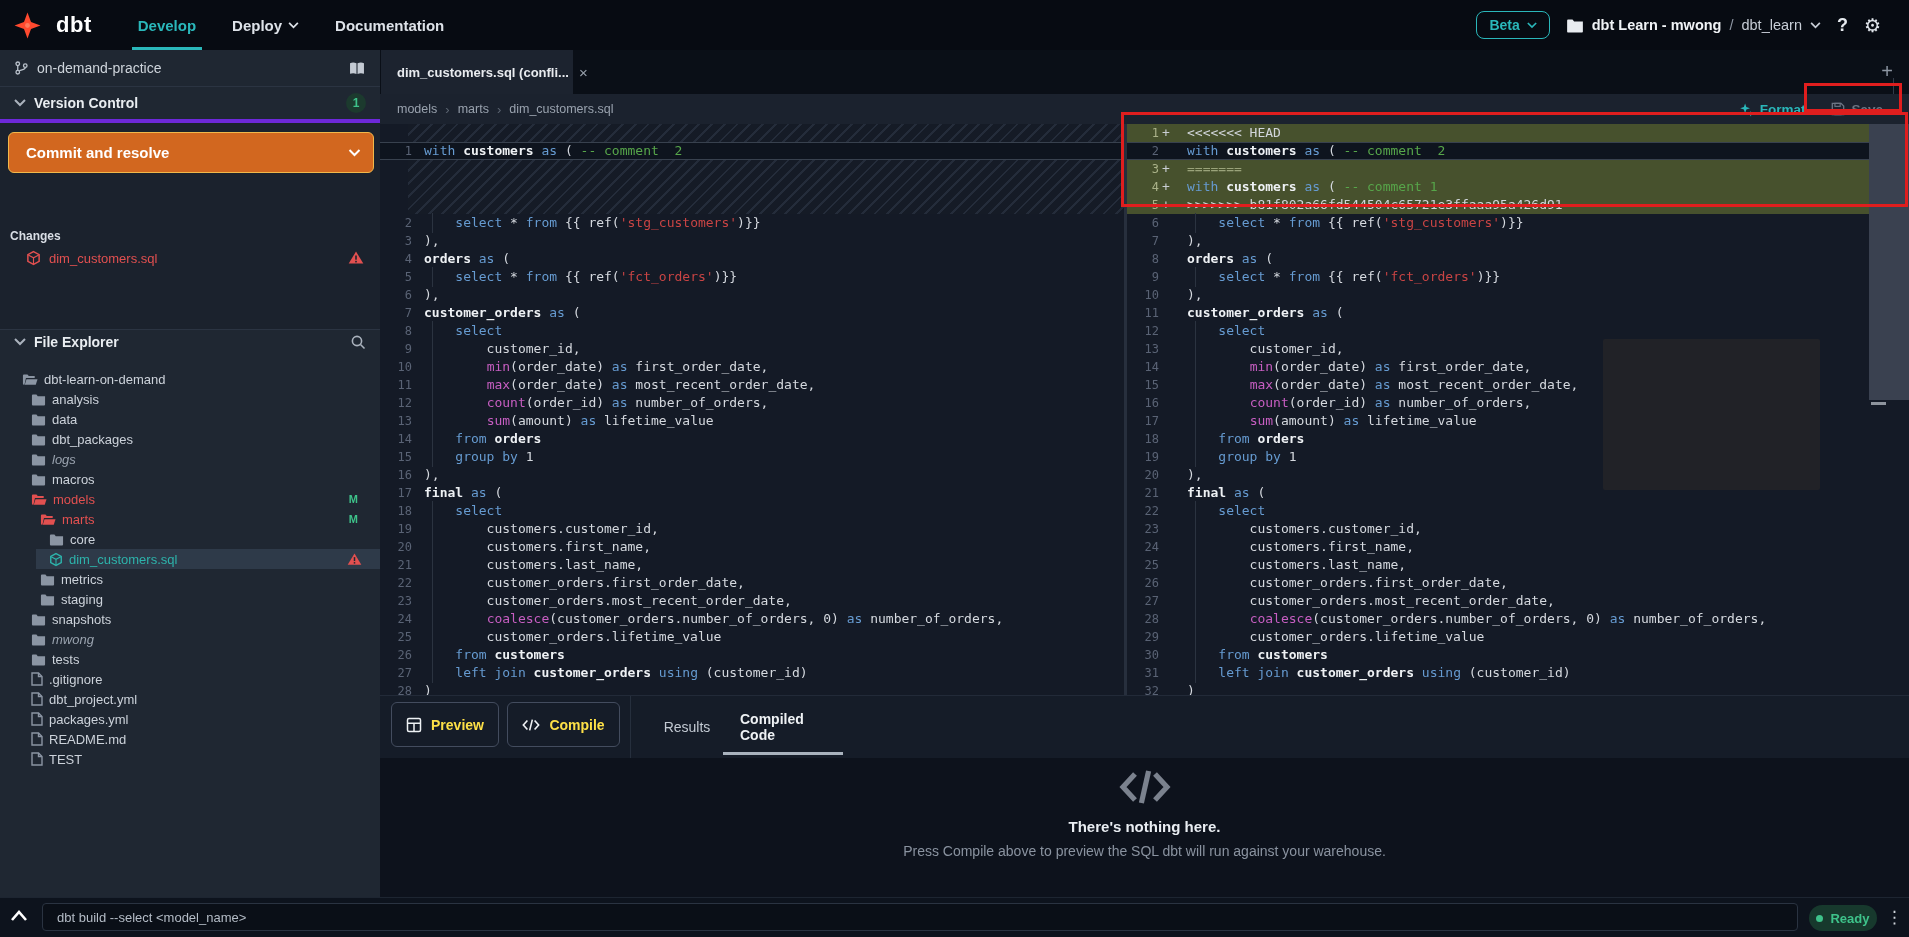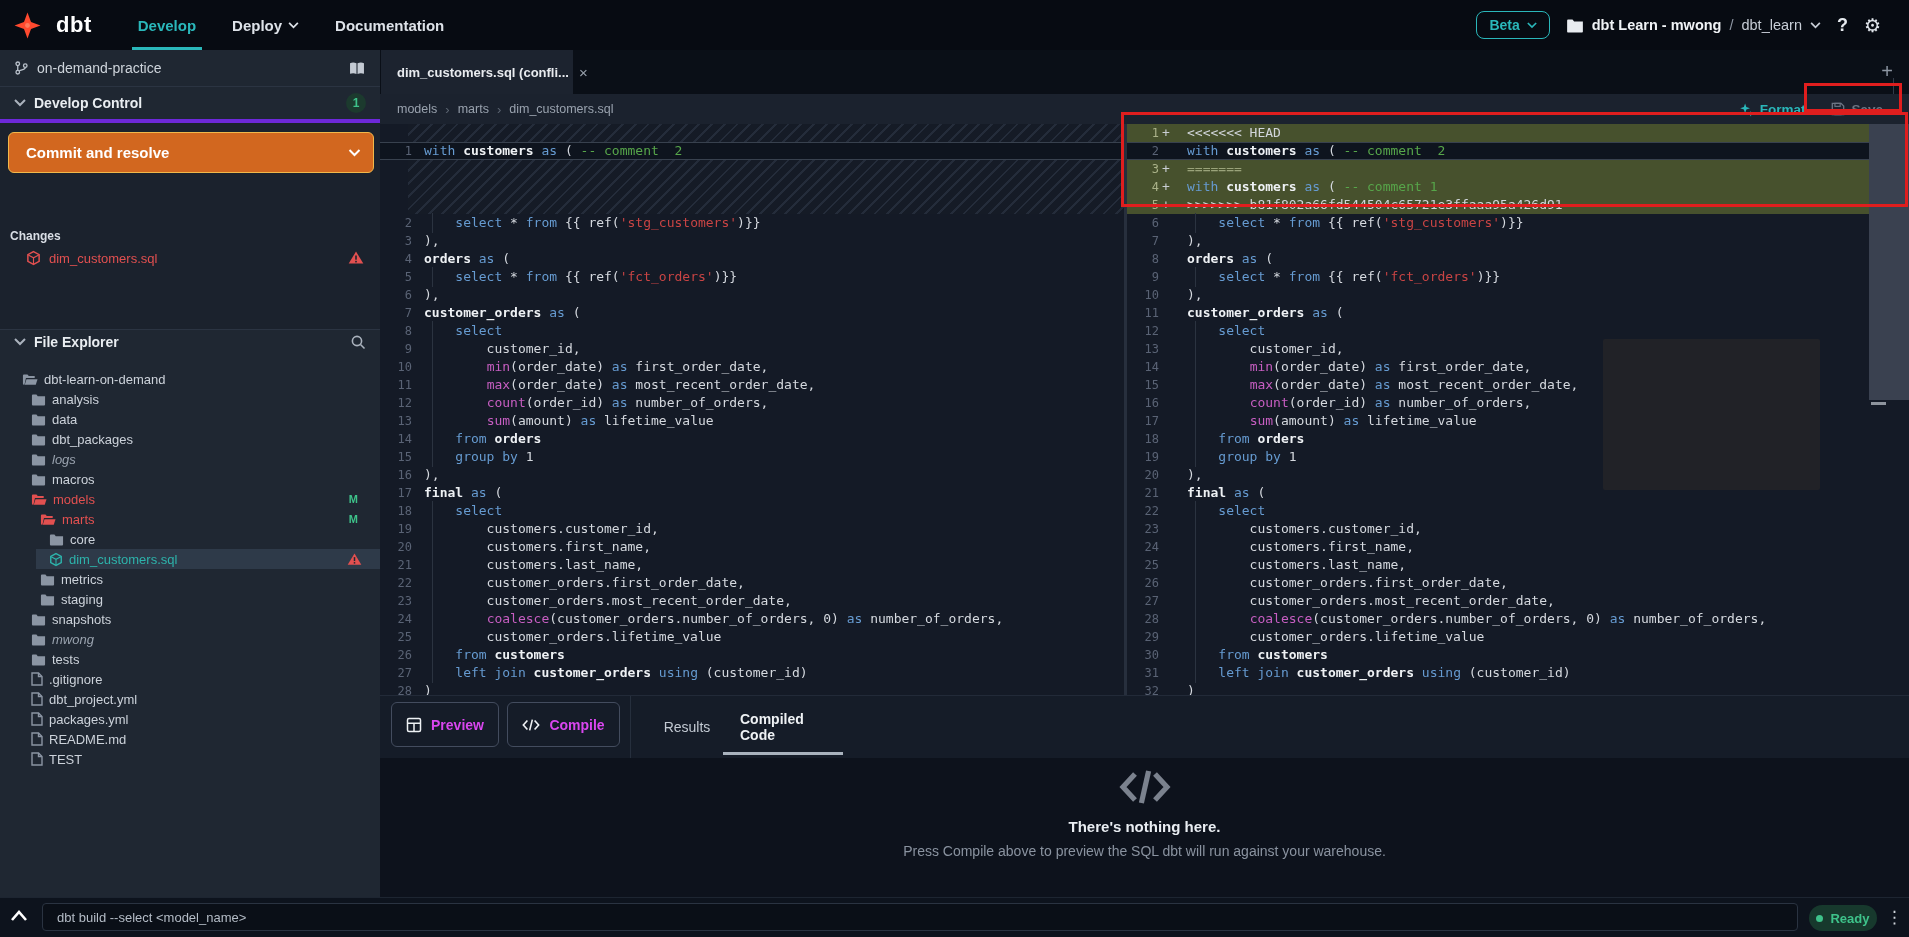--- a/index.html
+++ b/index.html
@@ -96,21 +96,21 @@
   .cm{color:#d2d6dc;}
   .cm.eq{color:#9aa37a;}
 
   #scrollbar-thumb{left:1869px;top:124px;width:40px;height:276px;background:#3a4150;z-index:6;}
   #scroll-marker{left:1871px;top:402px;width:15px;height:3px;background:#8e949d;z-index:6;}
   #redacted-overlay{left:1603px;top:339px;width:217px;height:151px;background:#212227;border-radius:2px;z-index:8;}
 
   
   #btoolbar{left:380px;top:695px;width:1529px;height:63px;background:#151c28;border-top:1px solid #222a38;box-sizing:border-box;}
   .tool-btn{position:absolute;top:6px;height:43px;border:1px solid #434c5e;border-radius:6px;display:flex;align-items:center;justify-content:center;
-            gap:9px;color:#d946ef;font-size:14px;font-weight:bold;cursor:pointer;background:transparent;}
+            gap:9px;color:#fde047;font-size:14px;font-weight:bold;cursor:pointer;background:transparent;}
   #preview-btn{left:11px;width:106px;}
   #compile-btn{left:127px;width:111px;}
   #btool-divider{position:absolute;left:250px;top:0;width:1px;height:62px;background:#262f3d;}
   .panel-tab{position:absolute;top:0;height:62px;display:flex;align-items:center;font-size:14px;color:#c3cad3;cursor:pointer;}
   #tab-results{left:285px;width:44px;justify-content:center;}
   #tab-compiled{left:360px;width:90px;justify-content:center;color:#eef1f4;font-weight:bold;}
   #compiled-underline{position:absolute;left:343px;top:56px;width:120px;height:3px;background:#a9b2bd;}
 
   #results-panel{left:380px;top:758px;width:1529px;height:139px;background:#0d121c;}
   #empty-state{position:absolute;left:0;top:10px;width:100%;text-align:center;}
@@ -191,21 +191,21 @@
     <span id="branch-label">on-demand-practice</span>
     <svg style="position:absolute;right:14px" width="18" height="15" viewBox="0 0 16 14">
       <path d="M1.5 2c2-.9 4-.9 6 .2v10c-2-1.1-4-1.1-6-.2zM14.5 2c-2-.9-4-.9-6 .2v10c2-1.1 4-1.1 6-.2z" fill="#c3cad3"></path>
     </svg>
   </div>
 
   <div id="vc-header" class="abs side-header">
     <svg style="margin-left:14px" width="12" height="8" viewBox="0 0 12 8">
         <polyline points="1,1 6,6 11,1" fill="none" stroke="#aab2bd" stroke-width="2"></polyline>
       </svg>
-    <span class="title">Develop Control</span>
+    <span class="title">Version Control</span>
     <span id="vc-badge">1</span>
   </div>
 
   <div id="vc-body" class="abs">
     <div id="commit-btn">
       <span class="lbl">Commit and resolve</span>
       <svg class="chev" width="13" height="8" viewBox="0 0 12 8">
           <polyline points="1,1 6,6 11,1" fill="none" stroke="#ffffff" stroke-width="2"></polyline>
         </svg>
     </div>

